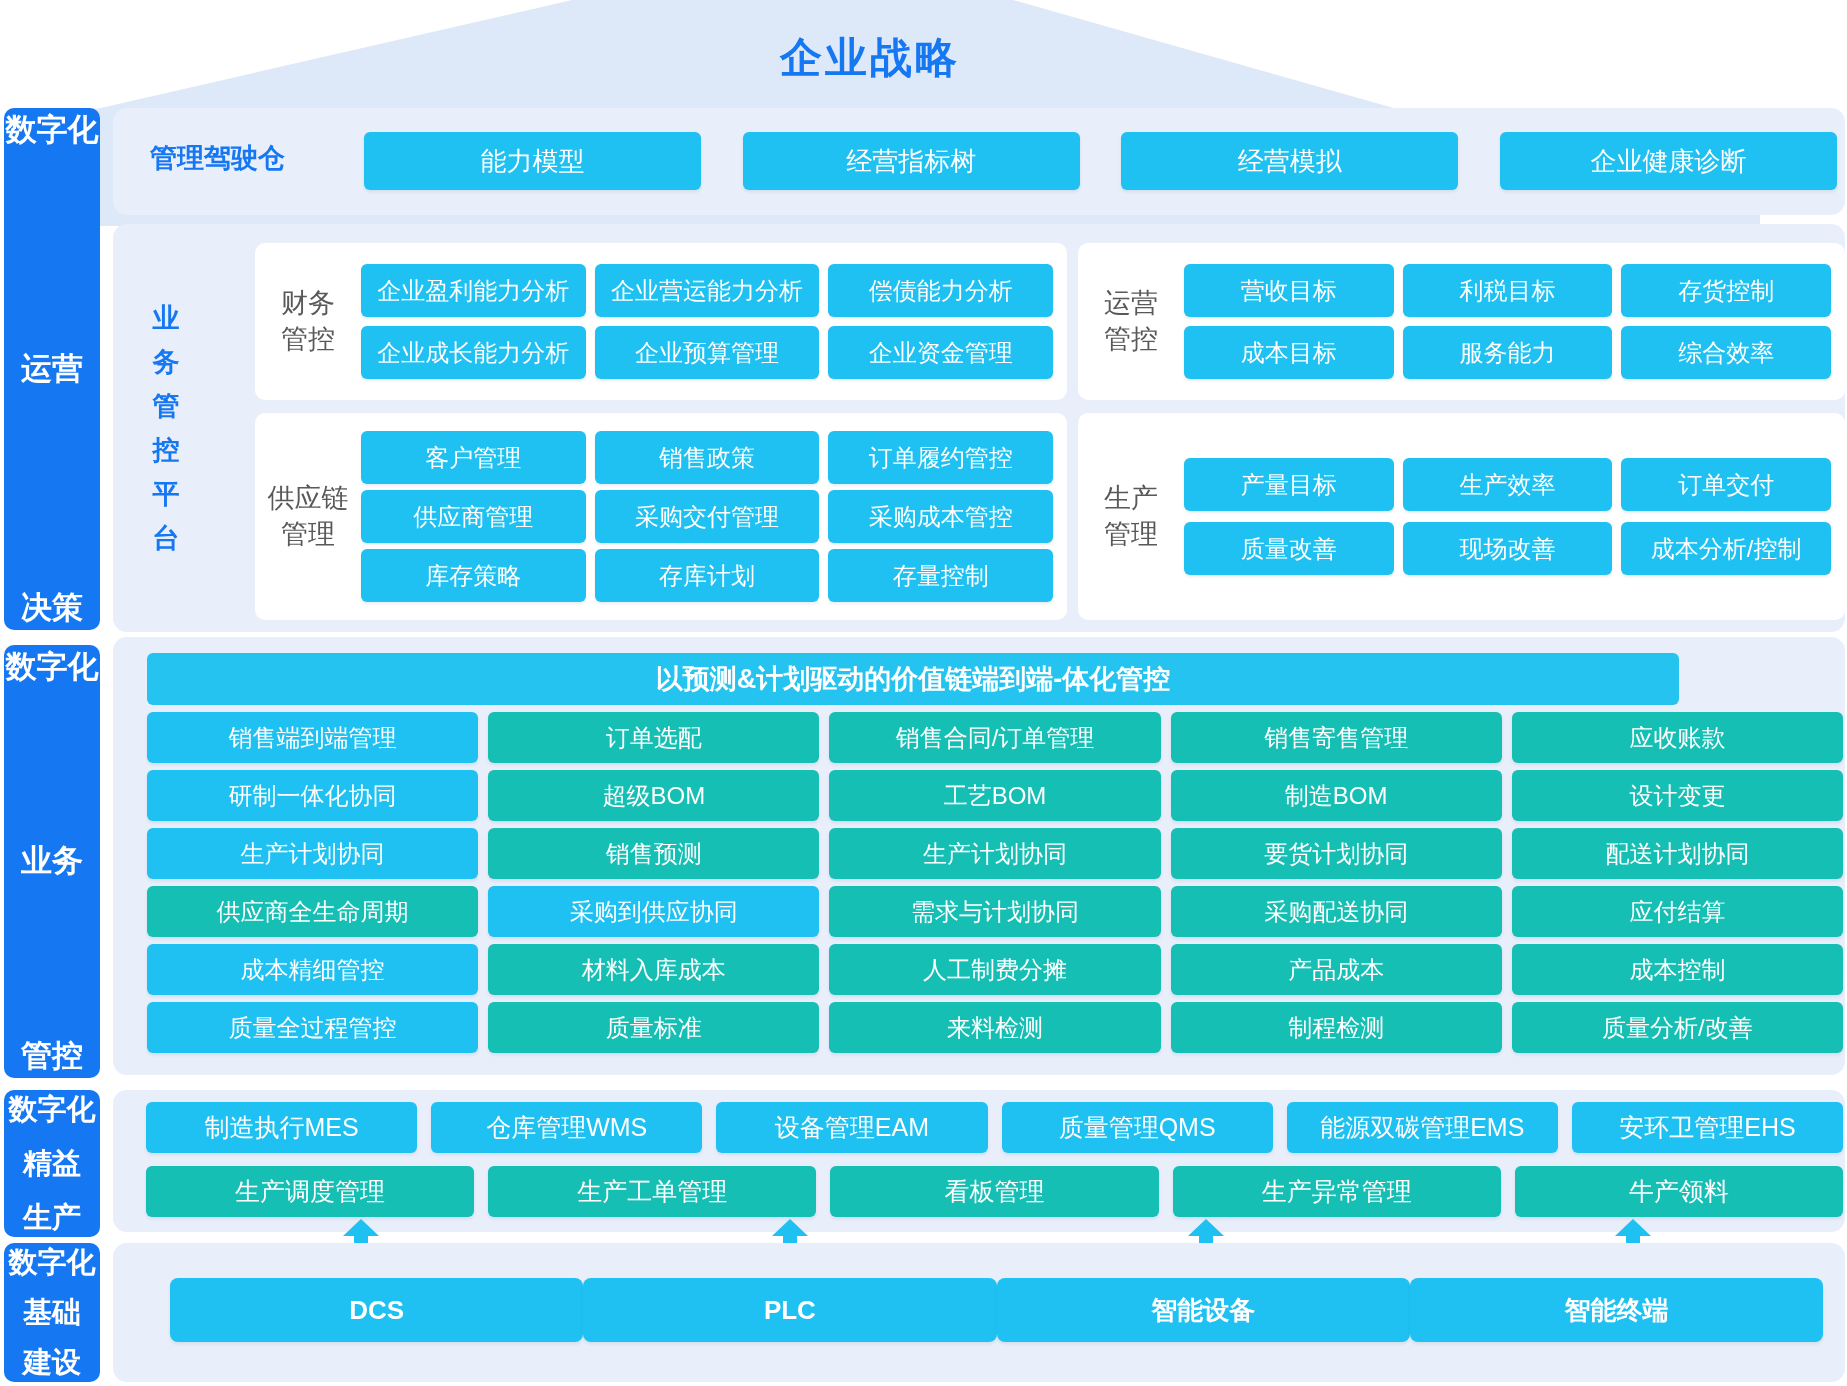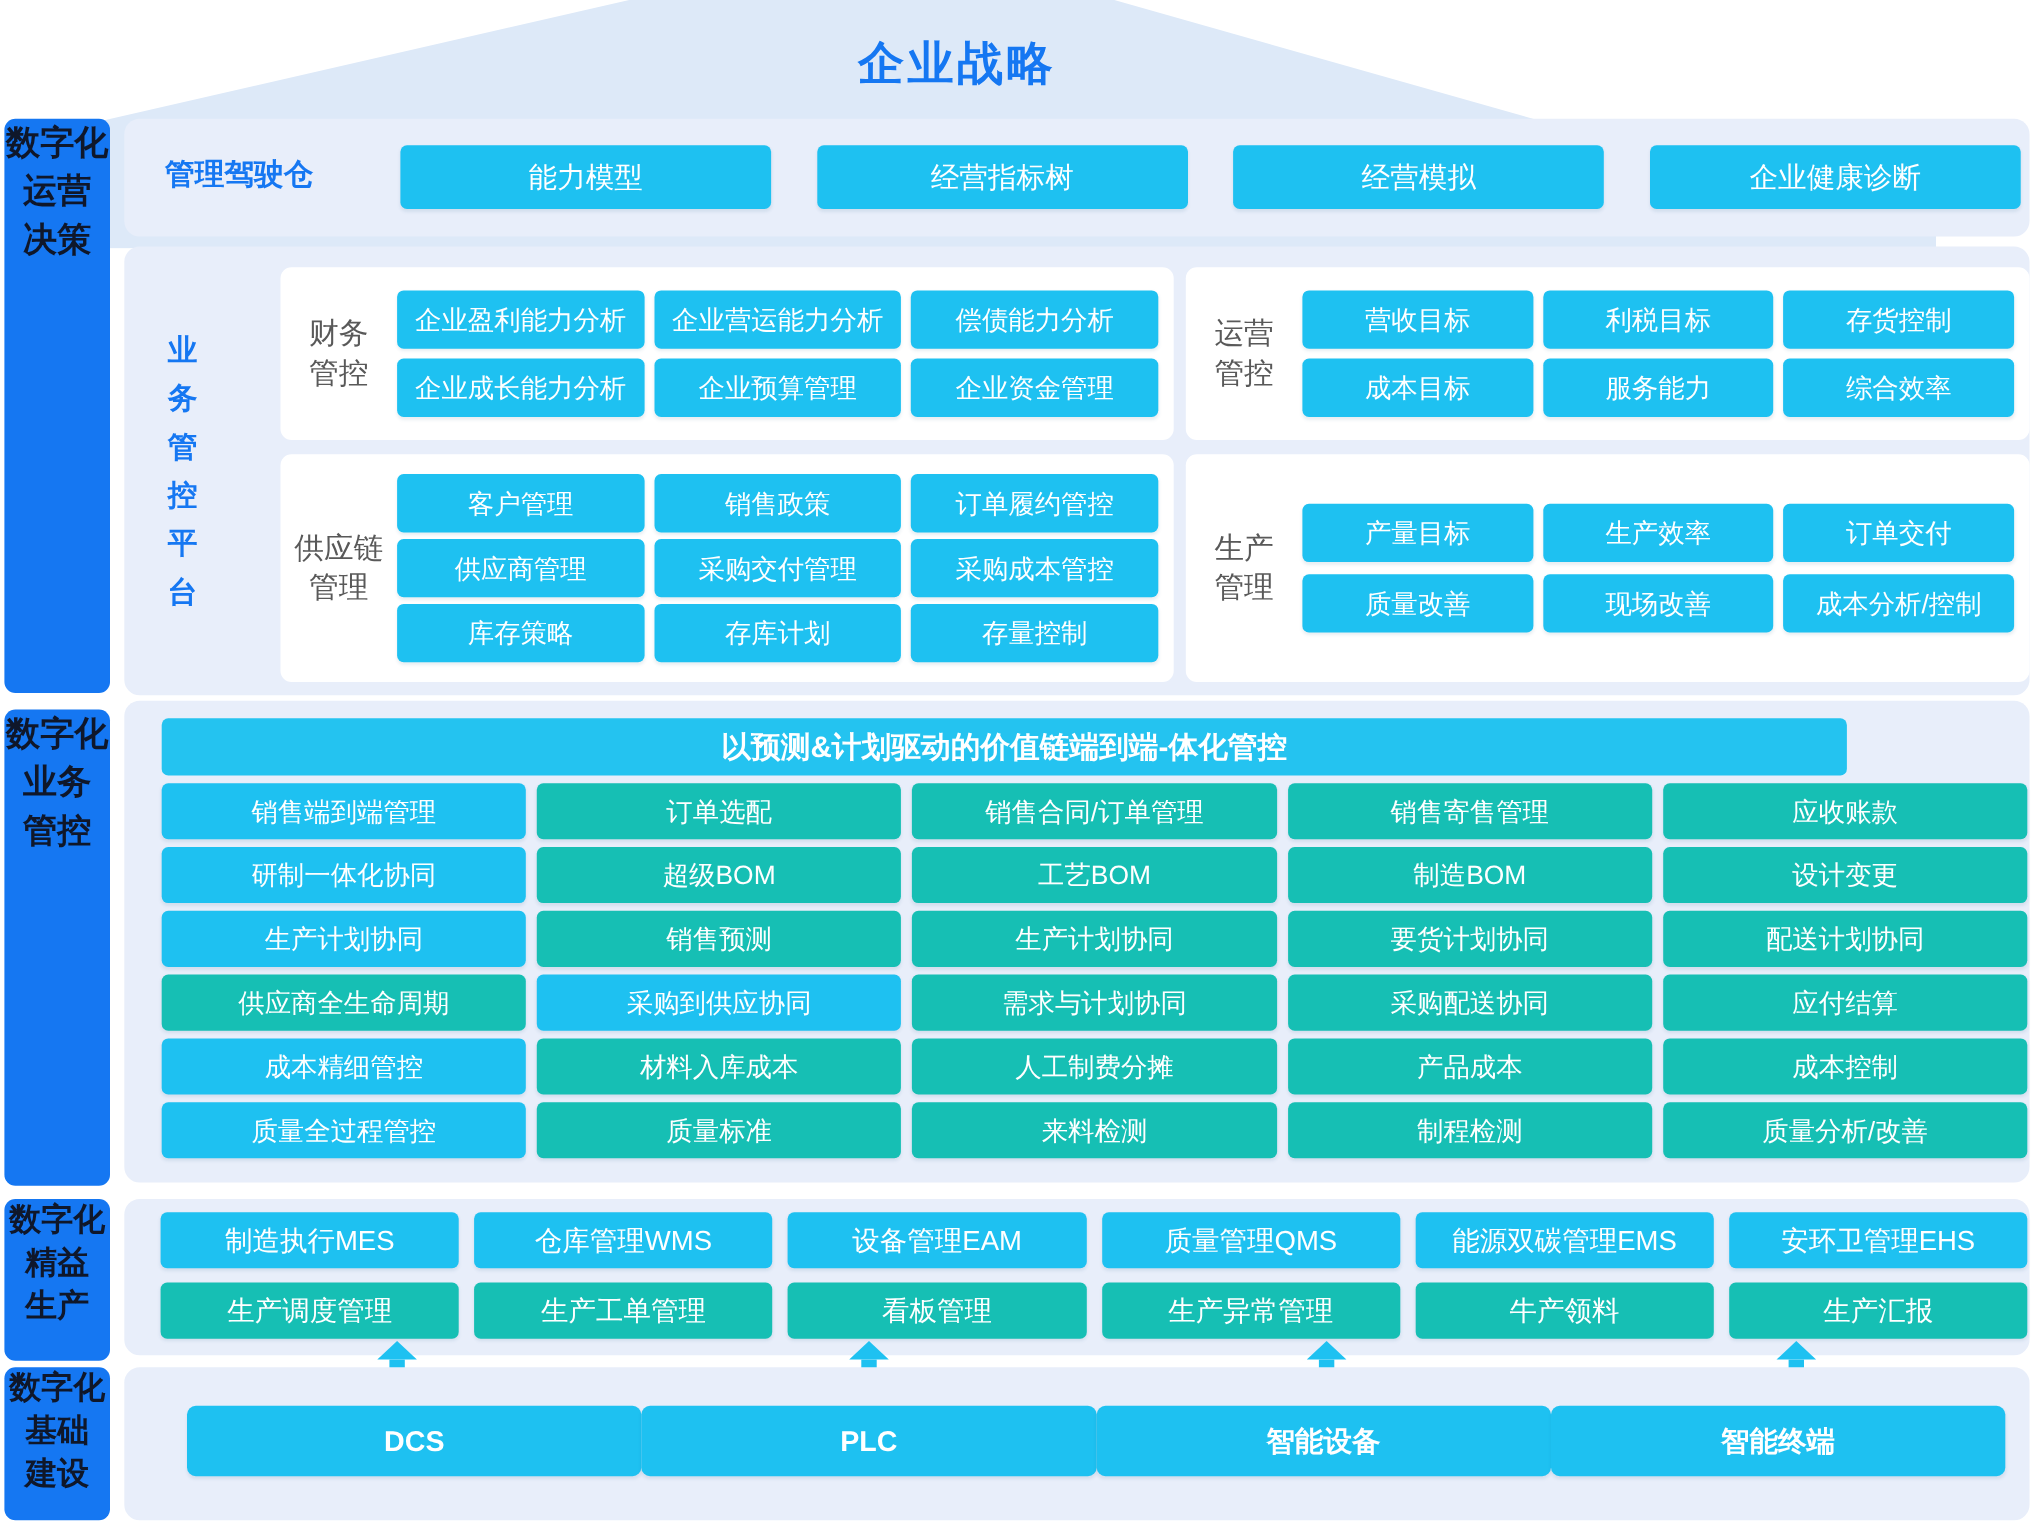--- a/index.html
+++ b/index.html
@@ -5,22 +5,22 @@
   html,body{margin:0;padding:0;background:#ffffff;}
   .stage{position:relative;width:1847px;height:1386px;background:#ffffff;overflow:hidden;
          font-family:"Liberation Sans",sans-serif;}
   
   .roof{position:absolute;left:70px;top:0;width:1760px;height:226px;background:#dde9f8;
         clip-path:polygon(0 115px,502px 0,943px 0,1690px 212px,1690px 226px,0 226px);}
   .title{position:absolute;left:0;top:30px;width:1740px;text-align:center;
          font-size:42px;font-weight:bold;color:#1577f2;letter-spacing:3px;}
   
   .side{position:absolute;left:4px;width:96px;background:#1577f2;border-radius:10px;
-        display:flex;flex-direction:column;justify-content:flex-start;align-items:center;
-        color:#0f172a;font-weight:bold;font-size:31px;line-height:1.42;text-align:center;}
+        display:flex;flex-direction:column;justify-content:space-between;align-items:center;
+        color:#ffffff;font-weight:bold;font-size:31px;line-height:1.42;text-align:center;}
   
   .panel{position:absolute;left:113px;width:1732px;background:#e8eefa;border-radius:14px;}
   
   .btn{display:flex;align-items:center;justify-content:center;color:#fff;font-size:24px;
        border-radius:6px;box-shadow:0 2px 3px rgba(30,90,130,0.10);text-align:center;}
   .cyan{background:#1ec1f1;}
   .teal{background:#16bfb4;}
   
   .cockpit-label{position:absolute;left:150px;top:140px;font-size:27px;font-weight:bold;color:#1577f2;}
   .cockpit-row{position:absolute;left:364px;top:132px;width:1473px;height:58px;
@@ -211,21 +211,20 @@
         <div class="btn cyan">质量管理QMS</div>
         <div class="btn cyan">能源双碳管理EMS</div>
         <div class="btn cyan">安环卫管理EHS</div>
       </div>
     <div class="lean-row" id="lean2">
         <div class="btn teal">生产调度管理</div>
         <div class="btn teal">生产工单管理</div>
         <div class="btn teal">看板管理</div>
         <div class="btn teal">生产异常管理</div>
         <div class="btn teal">牛产领料</div>
-        <div class="btn teal">生产汇报</div>
       </div>
   </div>
 
   <div class="arrow" style="left:343px;">
       <div class="tri-up"></div>
       <div class="stem"></div>
       <div class="tri-down"></div>
     </div>
   <div class="arrow" style="left:772px;">
       <div class="tri-up"></div>

